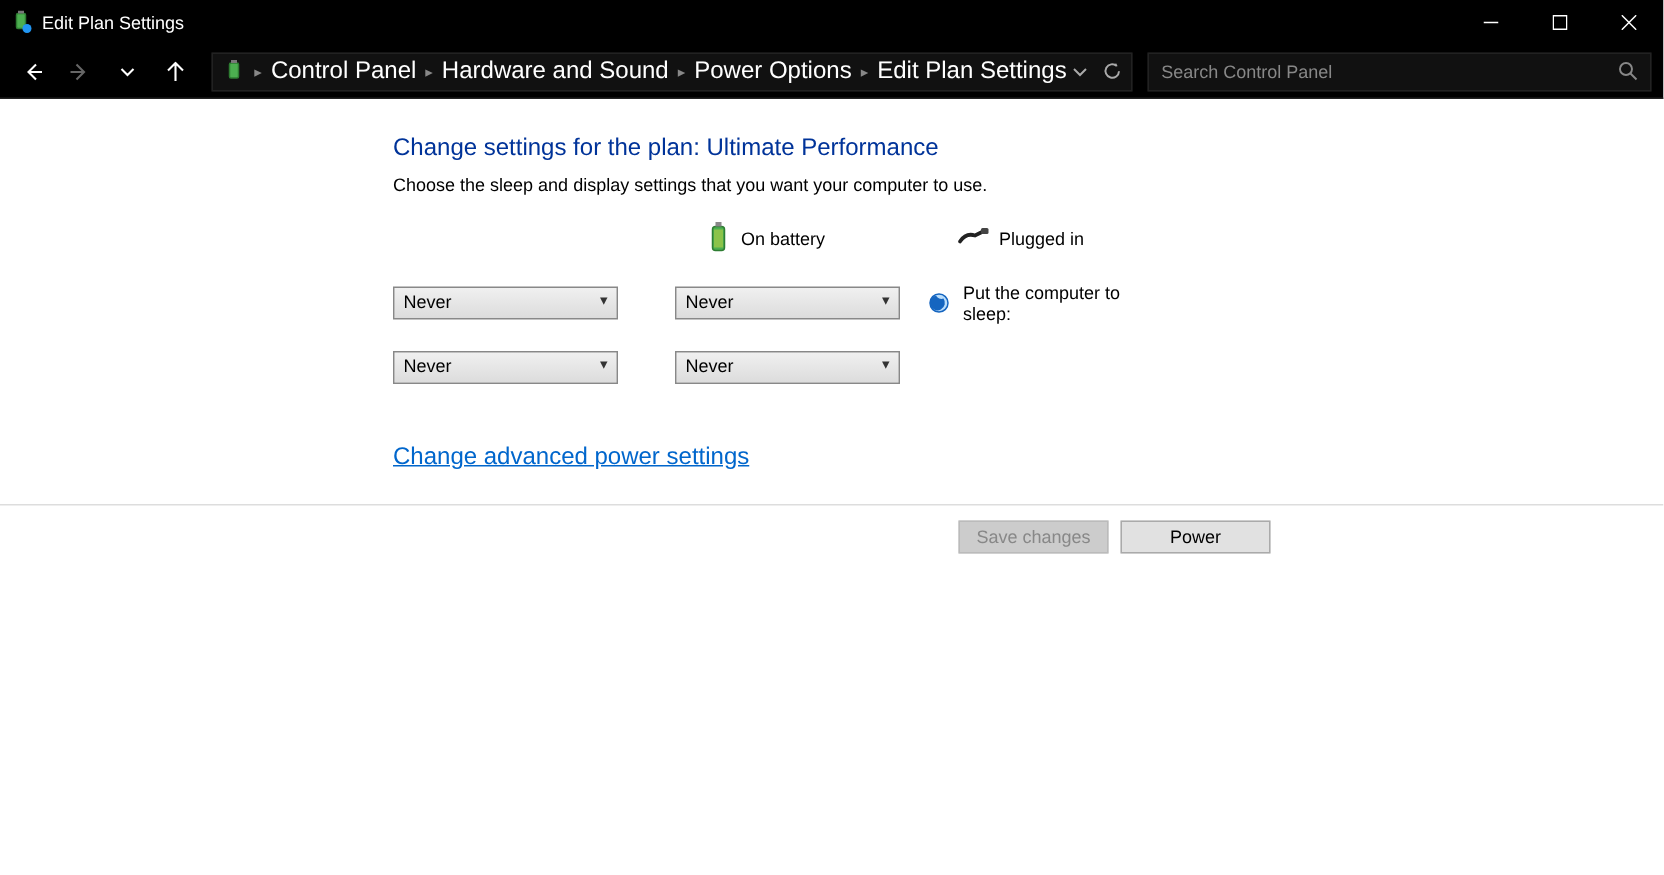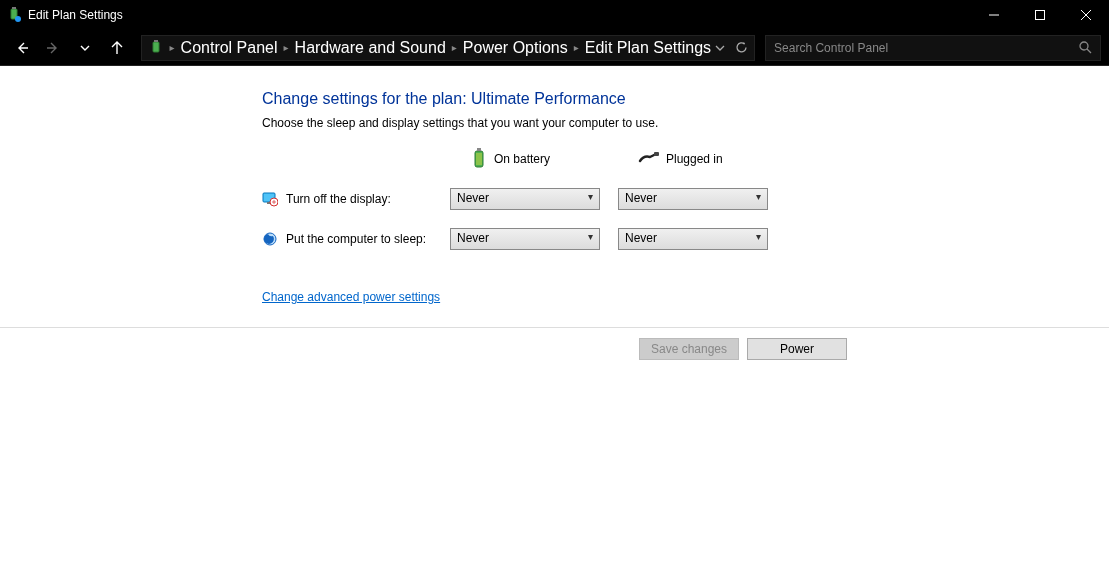--- a/index.html
+++ b/index.html
@@ -32,21 +32,21 @@
     .page-sub { font-size: 12px; margin-bottom: 18px; }
 
     .grid { display: grid; grid-template-columns: 180px 160px 160px; column-gap: 8px; row-gap: 18px; align-items: center; }
     .col-header { display: flex; align-items: center; gap: 6px; font-size: 12px; justify-content: flex-start; padding-left: 20px; }
     .row-label { display: flex; align-items: center; gap: 8px; font-size: 12px; }
     .row-icon { width: 16px; height: 16px; flex-shrink: 0; }
 
     .dropdown { display: flex; align-items: flex-start; justify-content: space-between; background: linear-gradient(#f0f0f0,#dcdcdc); border: 1px solid #888; padding: 2px 6px; font-size: 12px; height: 22px; width: 150px; }
     .dropdown-chevron { color: #333; font-size: 10px; }
 
-    .adv-link { display: inline-block; margin-top: 40px; color: #0066cc; font-size: 12px; text-decoration: underline; }
+    .adv-link { display: inline-block; margin-top: 40px; color: #0066cc; font-size: 16px; text-decoration: underline; }
 
     
     .footer { border-top: 1px solid #ddd; margin-top: 22px; padding: 10px 262px 0 0; display: flex; justify-content: flex-end; gap: 8px; }
     .btn { min-width: 100px; height: 22px; font-size: 12px; border: 1px solid #aaa; background: #e1e1e1; display: flex; align-items: center; justify-content: center; }
     .btn.disabled { color: #888; background: #ccc; border-color: #bbb; }
 
     svg { display: block; }
   </style>
 </head>
 <body>
@@ -165,31 +165,20 @@
     <div class="col-header">
       <span>
         <svg width="22" height="16" viewBox="0 0 22 16">
             <path d="M2 10 Q6 4 12 6 L18 3" stroke="#222" stroke-width="2.5" fill="none" stroke-linecap="round"></path>
             <rect x="16" y="1" width="5" height="4" rx="1" fill="#444"></rect>
           </svg>
       </span>
       <span>Plugged in</span>
     </div>
 
-    <div class="row-label">
-      <span class="row-icon">
-        <svg viewBox="0 0 16 16">
-            <rect x="1" y="2" width="12" height="9" rx="1" fill="#4fc3f7" stroke="#0277bd"></rect>
-            <rect x="5" y="11" width="4" height="2" fill="#777"></rect>
-            <circle cx="12" cy="11" r="4" fill="#fff" stroke="#d32f2f"></circle>
-            <path d="M10 11 H14 M12 9 V13" stroke="#d32f2f" stroke-width="0.7"></path>
-          </svg>
-      </span>
-      <span>Turn off the display:</span>
-    </div>
     <div class="dropdown">
       <span>Never</span>
       <span class="dropdown-chevron">▾</span>
     </div>
     <div class="dropdown">
       <span>Never</span>
       <span class="dropdown-chevron">▾</span>
     </div>
 
     <div class="row-label">

